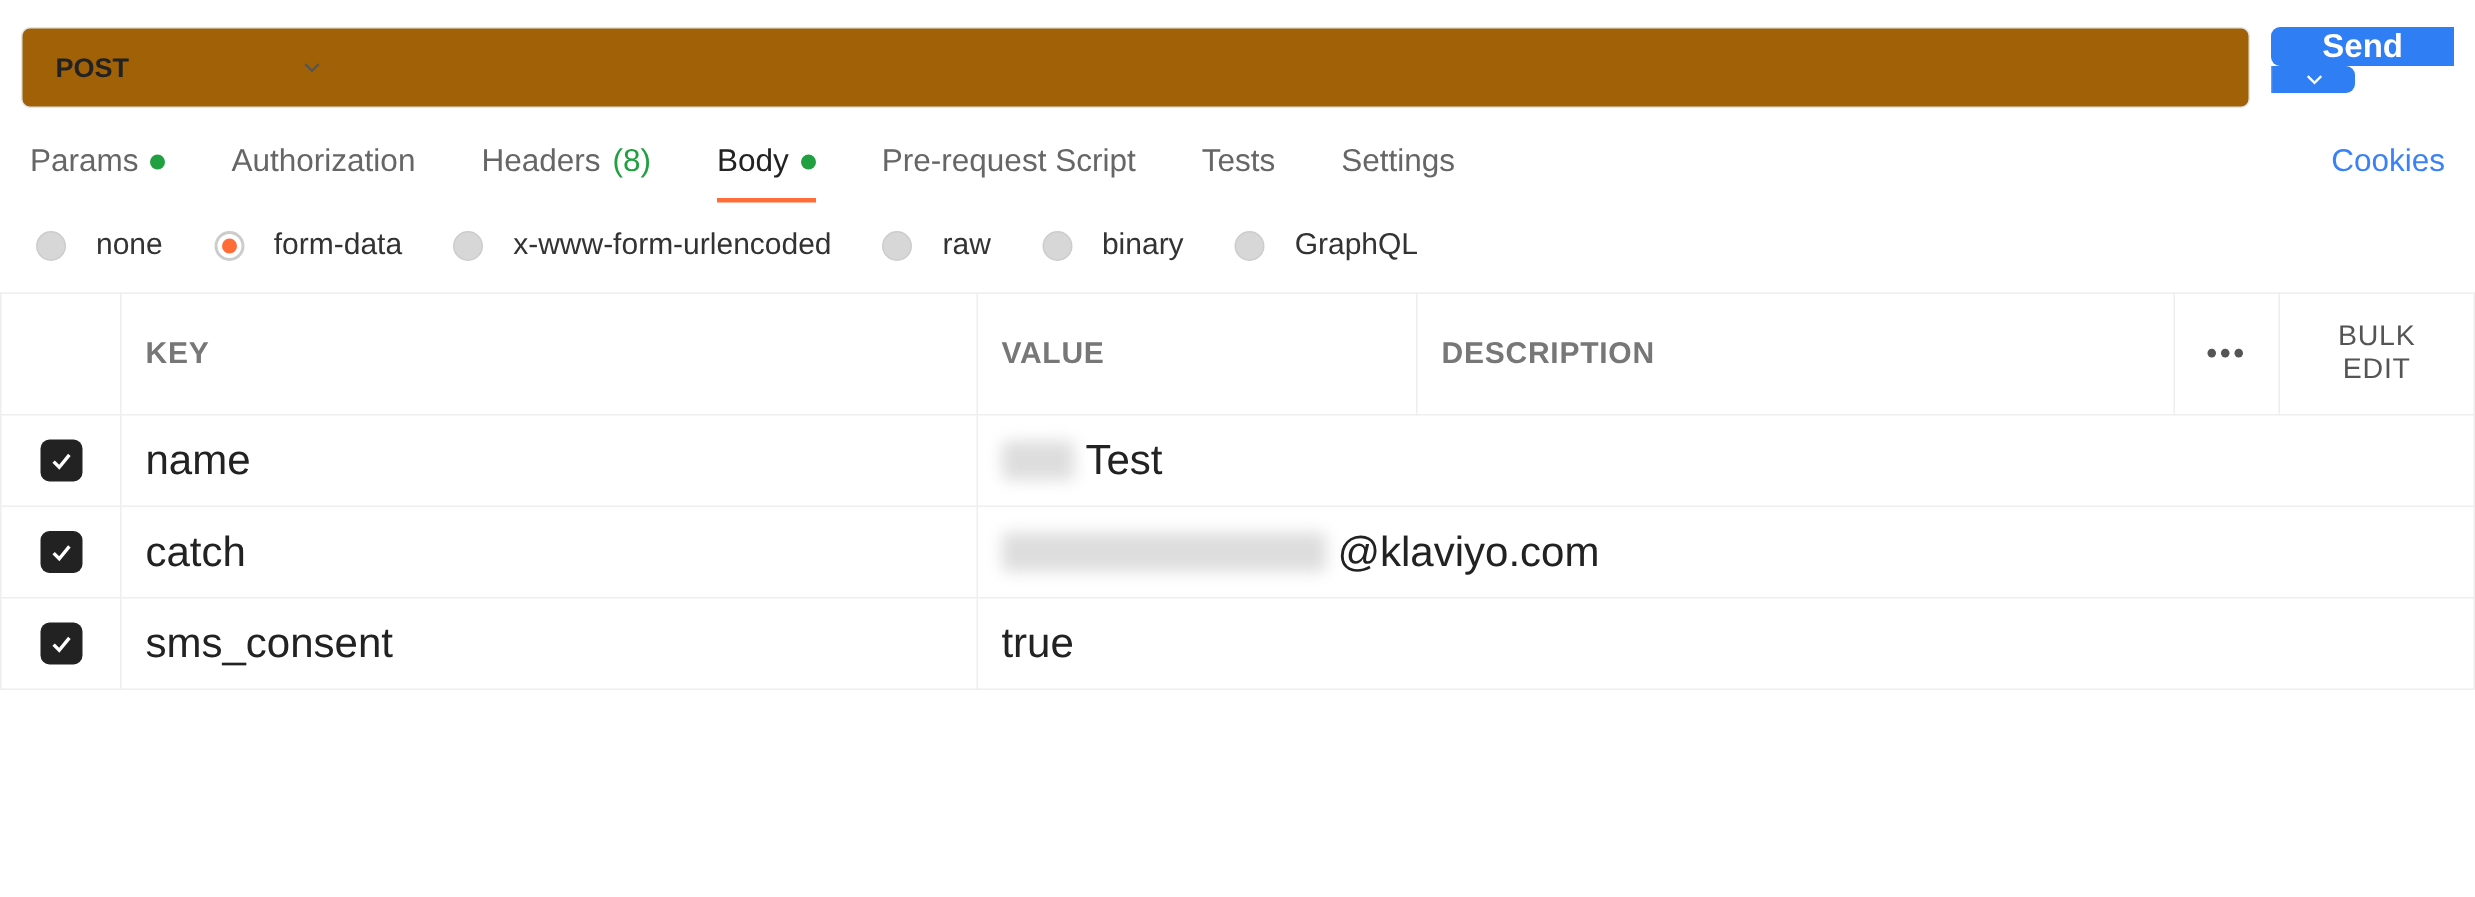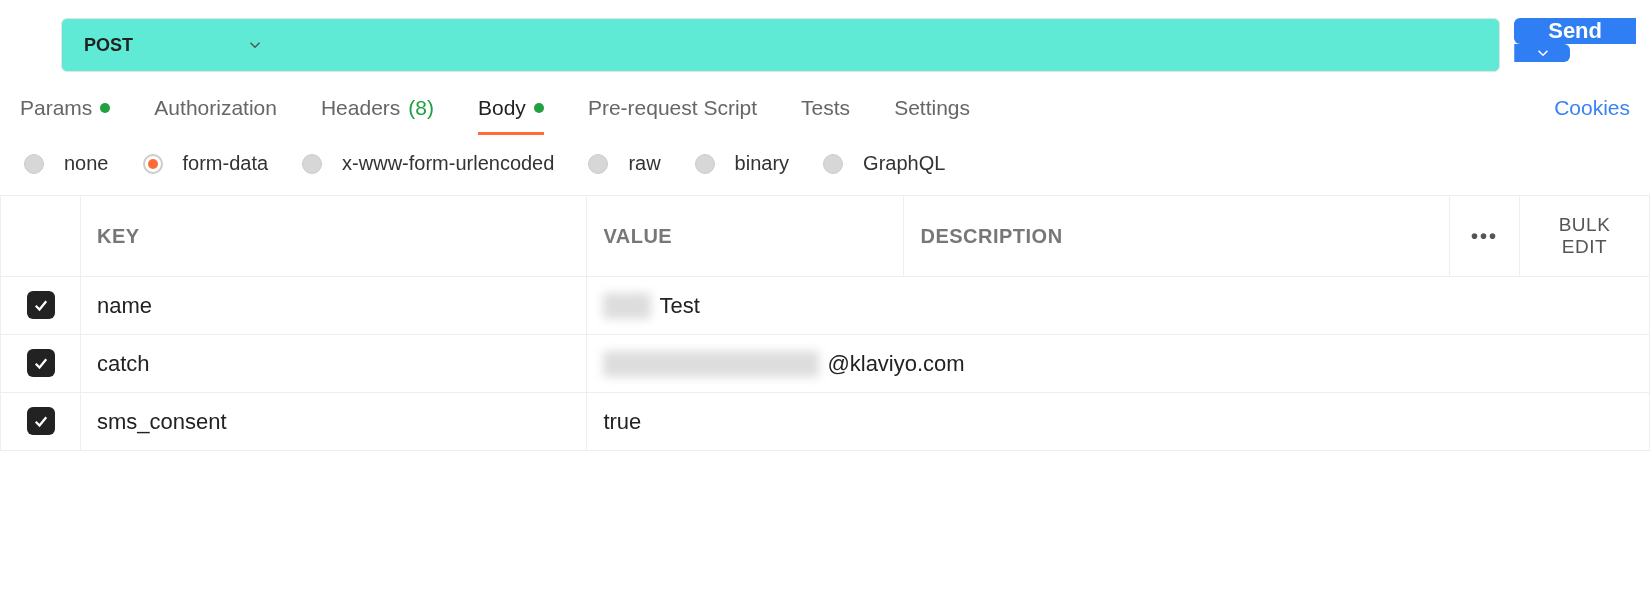--- a/index.html
+++ b/index.html
@@ -11,26 +11,25 @@
     width: 1650px;
   }
   .request-bar {
     display: flex;
     gap: 14px;
     padding: 18px 14px 10px 14px;
   }
   .method-url {
     flex: 1;
     display: flex;
-    background: #5eead4;
+    background: #a16207;
     border: 1px solid #e4e4e4;
     border-radius: 6px;
     height: 54px;
     align-items: center;
-    margin-left: 47px;
   }
   .method-select {
     display: flex;
     align-items: center;
     justify-content: space-between;
     width: 220px;
     padding: 0 18px 0 22px;
     font-weight: 700;
     height: 100%;
     cursor: pointer;
@@ -122,21 +121,21 @@
     border-collapse: collapse;
   }
   thead td {
     color:#777; font-weight:600; letter-spacing:0.5px;
     font-size:20px; text-transform:uppercase;
     padding:18px 16px;
   }
   td {
     border:1px solid #eee;
     padding:14px 16px;
-    font-size:22px;
+    font-size:28px;
     vertical-align:middle;
   }
   td.checkbox-cell { width:80px; text-align:center; }
   .cbx {
     width:28px; height:28px; border-radius:6px;
     background:#222; display:inline-flex;
     align-items:center; justify-content:center;
   }
   .cbx svg { stroke:#fff; stroke-width:3; fill:none; width:18px; height:18px;}
   .value-cell { display:flex; align-items:center; gap:8px;}

